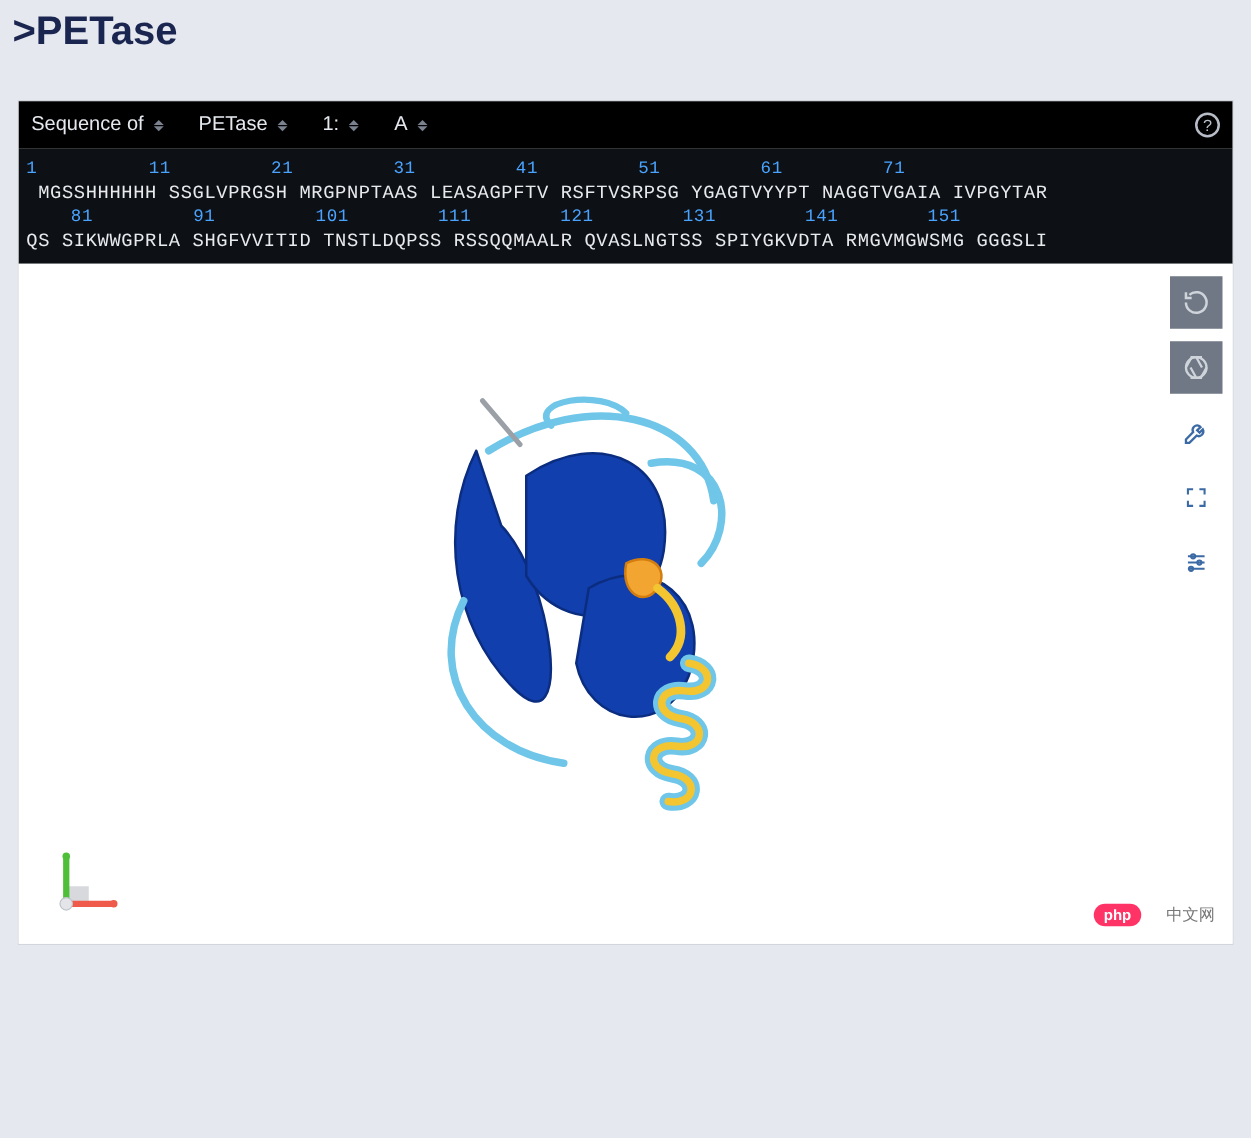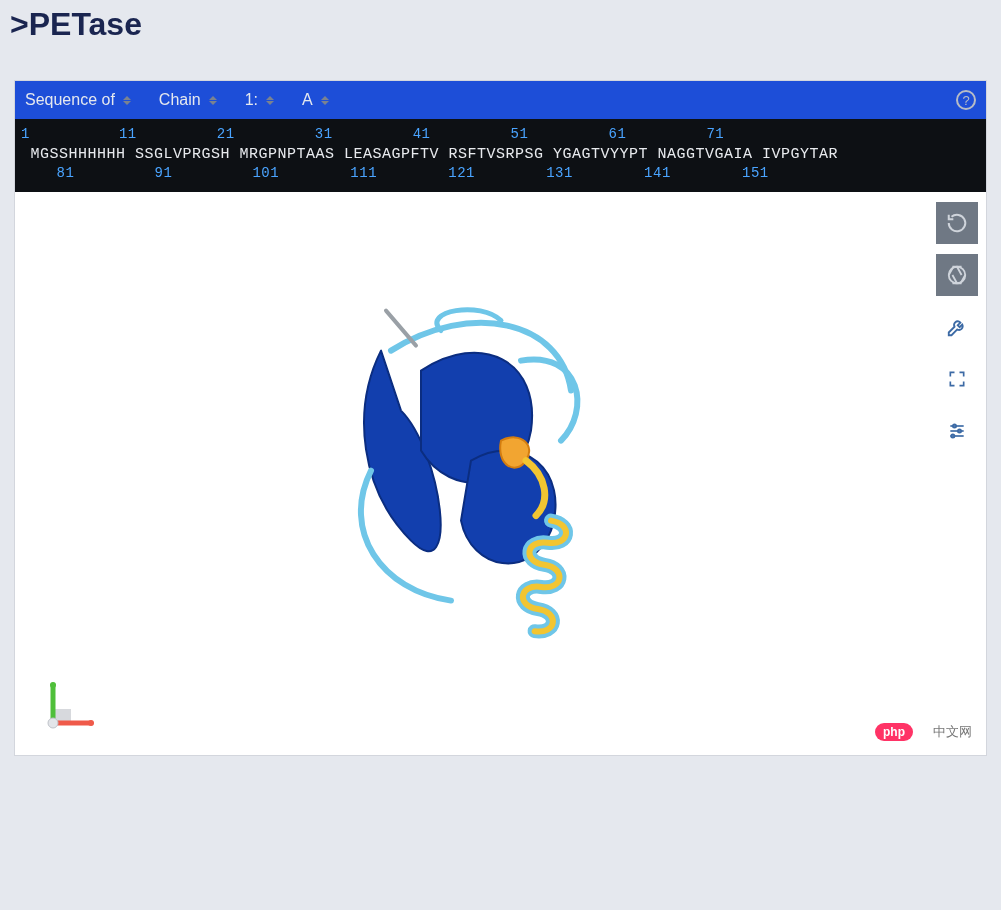--- a/index.html
+++ b/index.html
@@ -1,20 +1,20 @@
 <!DOCTYPE html>
 <html><head>
 <meta charset="utf-8">
 <style>
   * { box-sizing: border-box; margin: 0; padding: 0; }
   html, body { width: 1001px; height: 910px; font-family: Arial, Helvetica, sans-serif; background: #e5e8ee; overflow: hidden; }
   .page { width: 1001px; height: 762px; position: relative; background: #e5e8ee; }
   .title { font-size: 32px; font-weight: 700; color: #1a2550; padding: 6px 10px 18px 10px; }
   .panel { position: absolute; left: 14px; right: 14px; top: 80px; bottom: 6px; display: flex; flex-direction: column; border: 1px solid #d3d6dd; background: #fff; }
-  .toolbar { height: 38px; background: #1d4ed8; color: #d8dbe0; display: flex; align-items: center; font-size: 16px; padding: 0 10px; gap: 8px; }
+  .toolbar { height: 38px; background: #000000; color: #d8dbe0; display: flex; align-items: center; font-size: 16px; padding: 0 10px; gap: 8px; }
   .tb-label { color: #e5e8ee; }
   .tb-sort { width: 10px; height: 14px; display: inline-flex; flex-direction: column; justify-content: center; gap: 1px; margin-right: 18px; }
   .tb-sort::before, .tb-sort::after { content:""; width:0;height:0;border-left:4px solid transparent;border-right:4px solid transparent; }
   .tb-sort::before { border-bottom:4px solid #7a8290; }
   .tb-sort::after  { border-top:4px solid #7a8290; }
   .tb-spacer { flex: 1; }
   .help { width:20px;height:20px;border:2px solid #b7bcc6;border-radius:50%;color:#b7bcc6;display:flex;align-items:center;justify-content:center;font-size:13px; }
   .seq-area { background:#0d1014; color:#e8eaee; font-family: "Courier New", monospace; font-size:15px; letter-spacing:0.5px; line-height:1.3; padding:6px 6px 8px 6px; white-space:pre; overflow:hidden; }
   .seq-ruler { color:#4aa4ff; font-size:14px;margin-top:43px; }
   .viewer { flex:1; background:#ffffff; position:relative; }
@@ -30,33 +30,34 @@
 <body>
 <div class="page">
 
   <div class="title">&gt;PETase</div>
 
   <div class="panel">
 
     <div class="toolbar">
       <span class="tb-label">Sequence of</span>
       <span class="tb-sort"></span>
-      <span class="tb-label">Chain</span>
+      <span class="tb-label">PETase</span>
       <span class="tb-sort"></span>
       <span class="tb-label">1:</span>
       <span class="tb-sort"></span>
       <span class="tb-label">A</span>
       <span class="tb-sort"></span>
       <span class="tb-spacer"></span>
       <span class="help">?</span>
     </div>
 
     <div class="seq-area"><span class="seq-ruler">1          11         21         31         41         51         61         71         
 </span><span> MGSSHHHHHH SSGLVPRGSH MRGPNPTAAS LEASAGPFTV RSFTVSRPSG YGAGTVYYPT NAGGTVGAIA IVPGYTAR   
 </span><span class="seq-ruler">    81         91         101        111        121        131        141        151        
+</span><span>QS SIKWWGPRLA SHGFVVITID TNSTLDQPSS RSSQQMAALR QVASLNGTSS SPIYGKVDTA RMGVMGWSMG GGGSLI     
 </span></div>
 
     <div class="viewer">
 
       <svg class="protein" width="360" height="380" viewBox="0 0 360 380">
         <g stroke-linecap="round" stroke-linejoin="round" fill="none">
 
           <path d="M60 60 C30 120,40 200,90 250 C140 300,120 160,80 120 Z" fill="#123fae" stroke="#0b2d80" stroke-width="2"></path>
           <path d="M100 80 C160 40,220 70,210 140 C200 200,130 210,100 160 Z" fill="#123fae" stroke="#0b2d80" stroke-width="2"></path>
           <path d="M150 170 C200 140,250 180,230 240 C210 290,150 280,140 230 Z" fill="#123fae" stroke="#0b2d80" stroke-width="2"></path>

